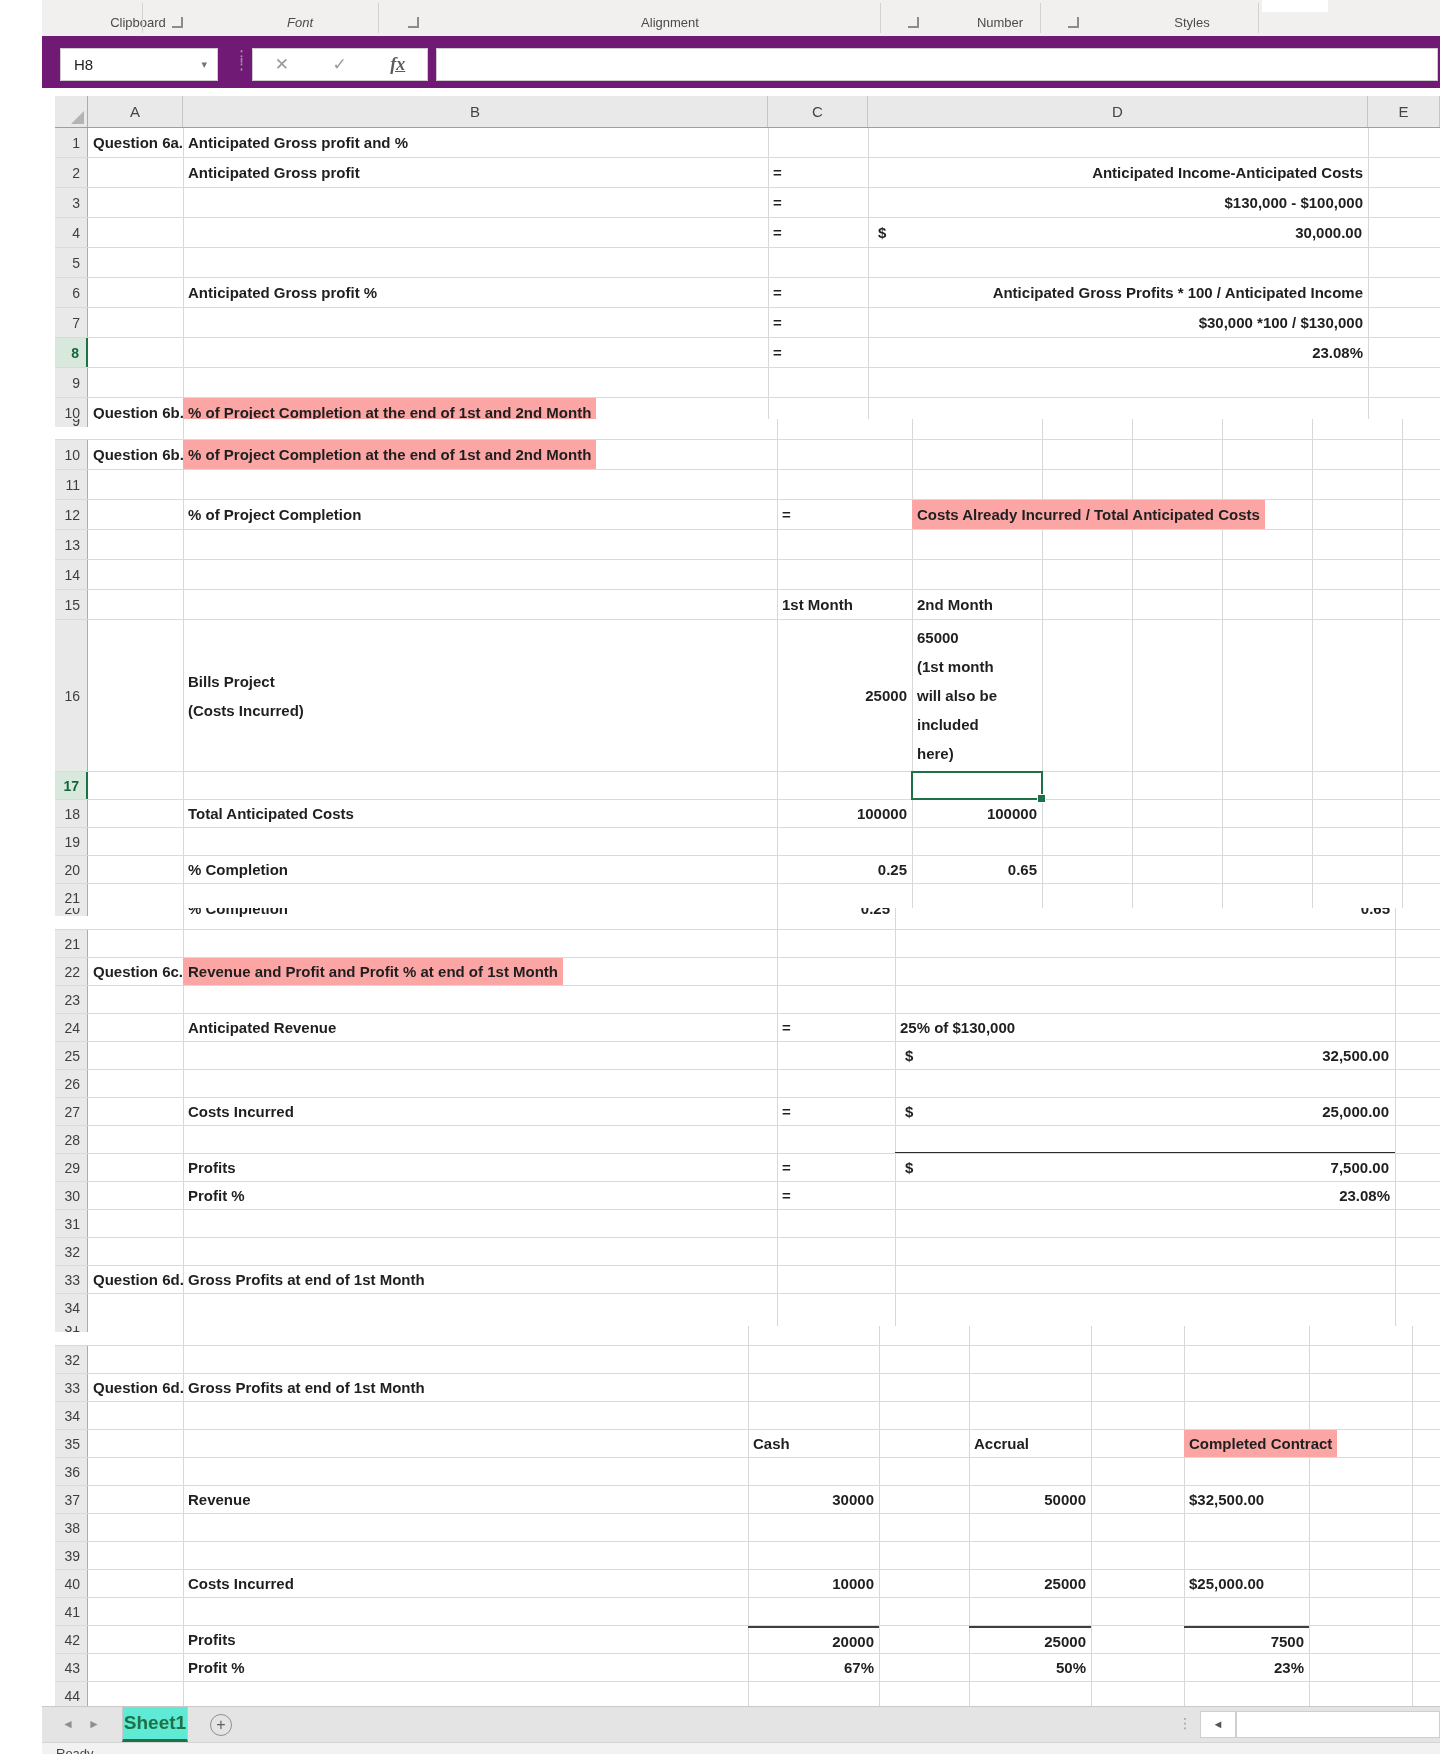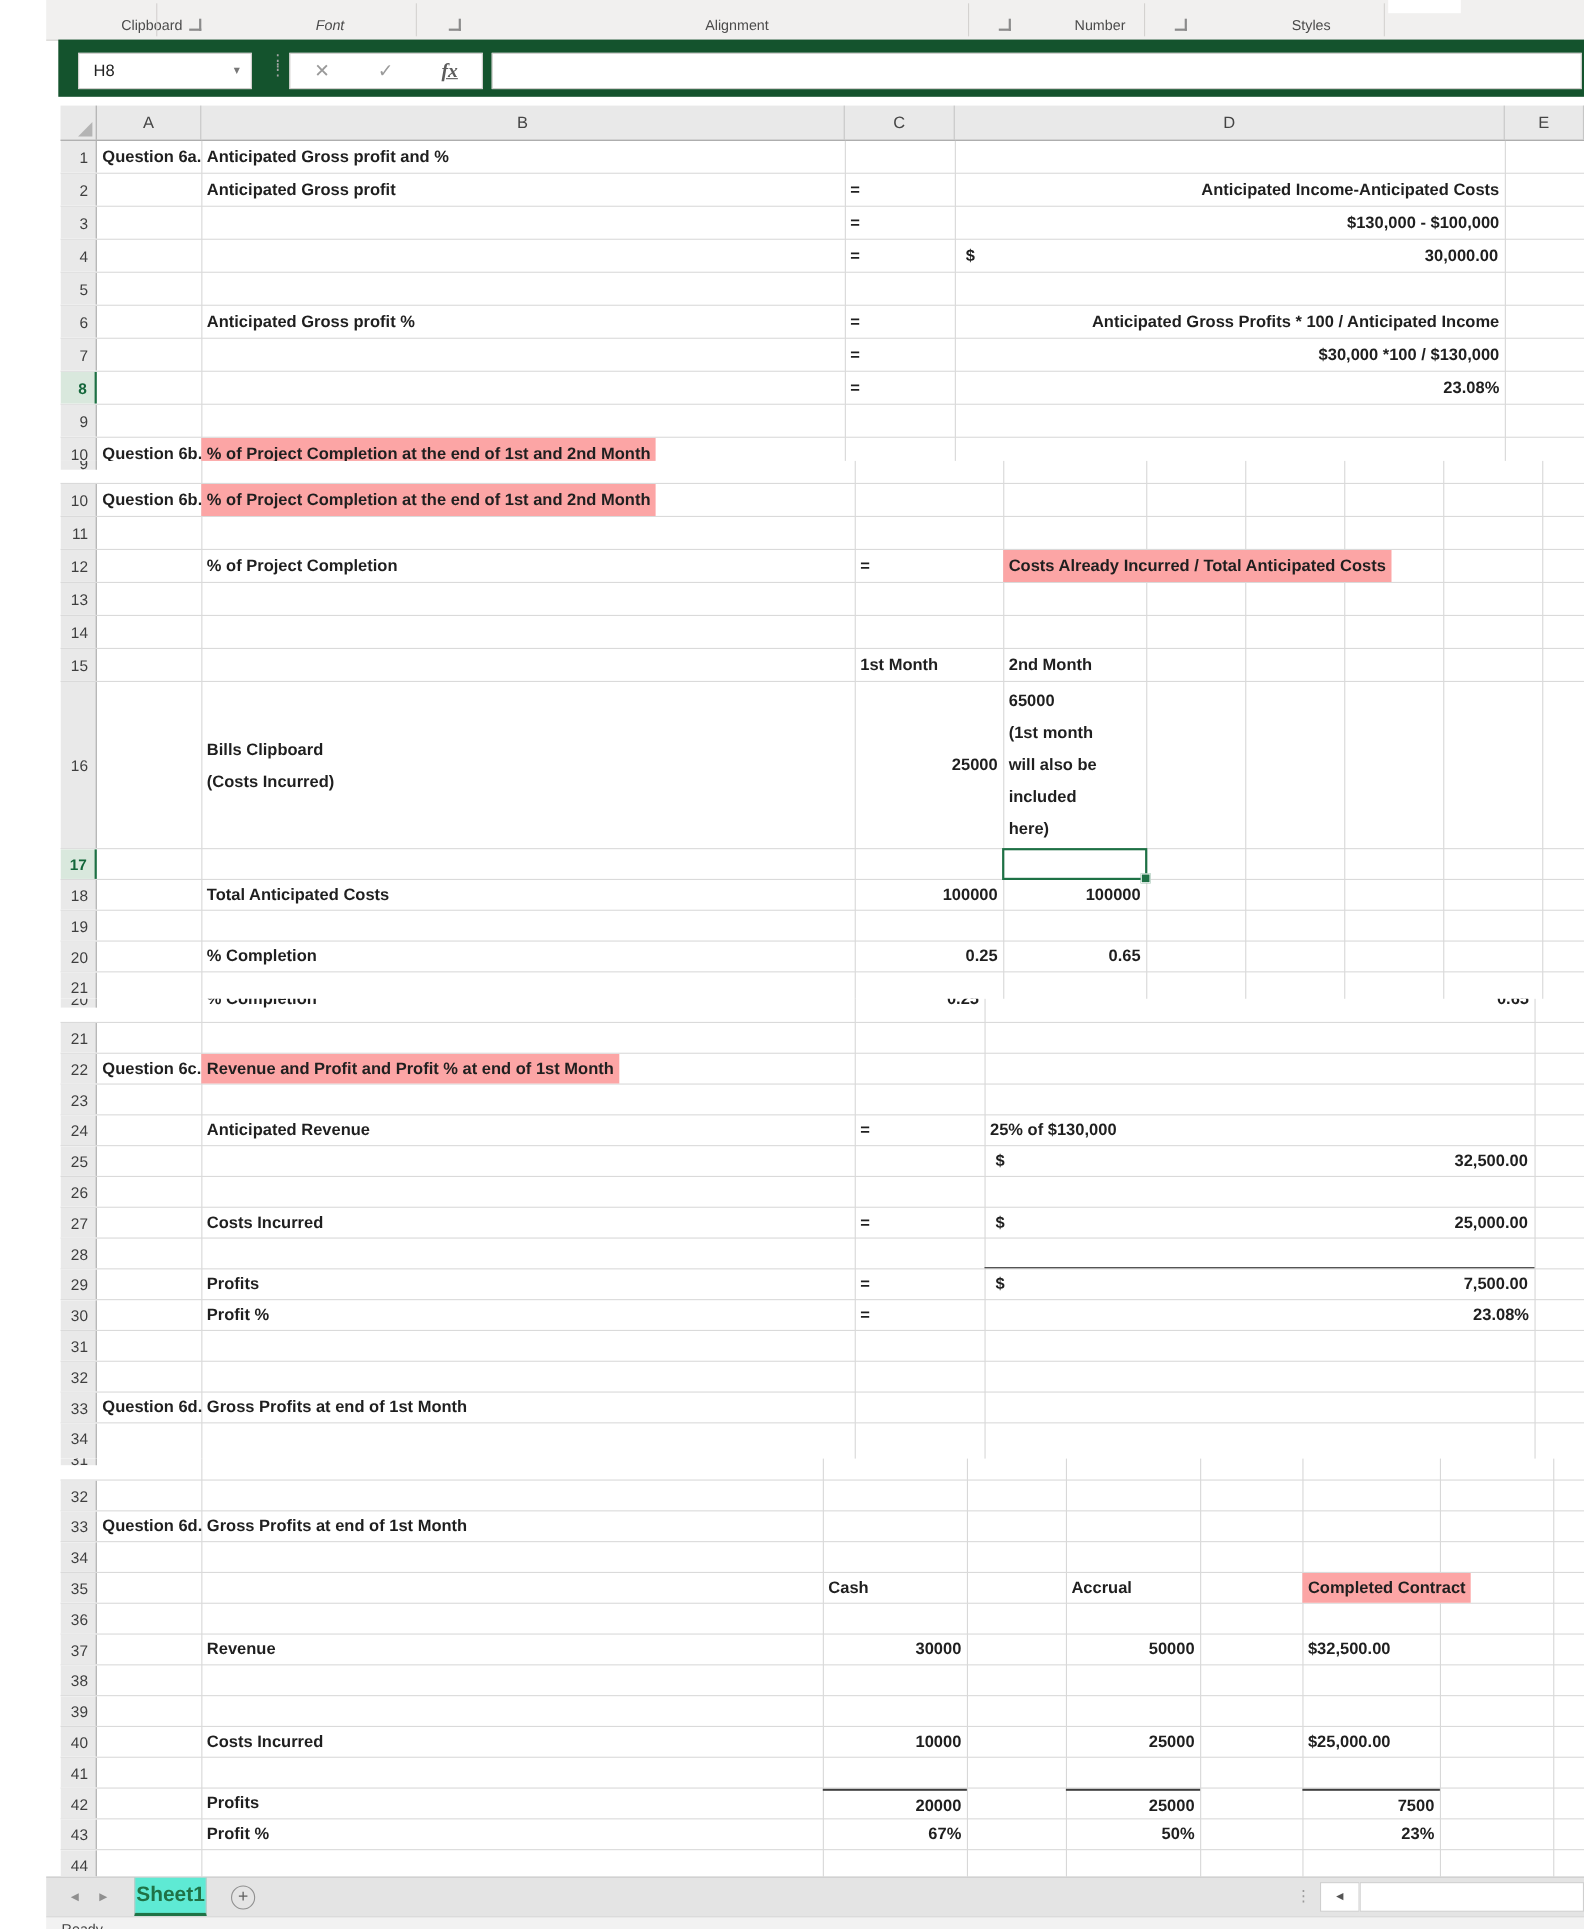--- a/index.html
+++ b/index.html
@@ -7,21 +7,21 @@
        font-family:"Liberation Sans",sans-serif;color:#1f1f1f;}
   
   .ribbon{position:absolute;left:42px;right:0;top:0;height:36px;background:#f1f0ef;
           border-bottom:1px solid #d5d3d1;}
   .group-label{position:absolute;bottom:6px;transform:translateX(-50%);font-size:13px;color:#4b4b4b;}
   .rib-sep{position:absolute;top:3px;bottom:3px;width:1px;background:#d4d2d0;}
   .launcher{position:absolute;bottom:8px;width:9px;height:9px;
             border-right:2px solid #8b8b8b;border-bottom:2px solid #8b8b8b;}
   .rib-notch{position:absolute;top:0;height:12px;background:#fff;}
   
-  .fbar{position:absolute;left:53px;right:0;top:36px;height:52px;background:#14532d;}
+  .fbar{position:absolute;left:42px;right:0;top:36px;height:52px;background:#701a75;}
   .namebox{position:absolute;left:18px;top:12px;width:158px;height:33px;background:#fff;
            border:1px solid #cfcdcb;box-sizing:border-box;font-size:15px;line-height:31px;
            padding-left:13px;color:#222;}
   .namebox .caret{position:absolute;right:10px;top:0;color:#777;font-size:11px;}
   .fdots{position:absolute;left:192px;top:16px;color:#a5a5a5;font-size:15px;letter-spacing:0;line-height:8px;}
   .fbtns{position:absolute;left:210px;top:12px;width:176px;height:33px;background:#fff;
          border:1px solid #cfcdcb;box-sizing:border-box;display:flex;align-items:center;
          justify-content:space-around;}
   .fbtn{color:#9a9a9a;font-size:17px;}
   .fx{font-family:"Liberation Serif",serif;font-style:italic;font-weight:700;color:#5c5c5c;font-size:18px;text-decoration:underline;}
@@ -205,21 +205,21 @@
         <div class="rlabel" style="line-height: 30px;">14</div>
       </div>
       <div class="row" style="top: 171px; height: 30px;">
         <div class="rlabel" style="line-height: 30px;">15</div>
         <div class="cell" style="left: 722px; width: 135px; height: 30px; line-height: 30px;">1st Month</div>
         <div class="cell" style="left: 857px; width: 130px; height: 30px; line-height: 30px;">2nd Month</div>
       </div>
       <div class="row" style="top: 201px; height: 152px;">
         <div class="rlabel" style="line-height: 152px;">16</div>
         <div class="cell" style="left: 128px; width: 594px; height: 152px; line-height: 29px; display: flex; flex-direction: column; justify-content: center;">
-          <div>Bills Clipboard</div>
+          <div>Bills Project</div>
           <div>(Costs Incurred)</div>
         </div>
         <div class="cell r" style="left: 722px; width: 135px; height: 152px; line-height: 152px;">25000</div>
         <div class="cell" style="left: 857px; width: 130px; height: 152px; line-height: 29px; padding-top: 3px;">
           <div>65000</div>
           <div>(1st month</div>
           <div>will also be</div>
           <div>included</div>
           <div>here)</div>
         </div>

